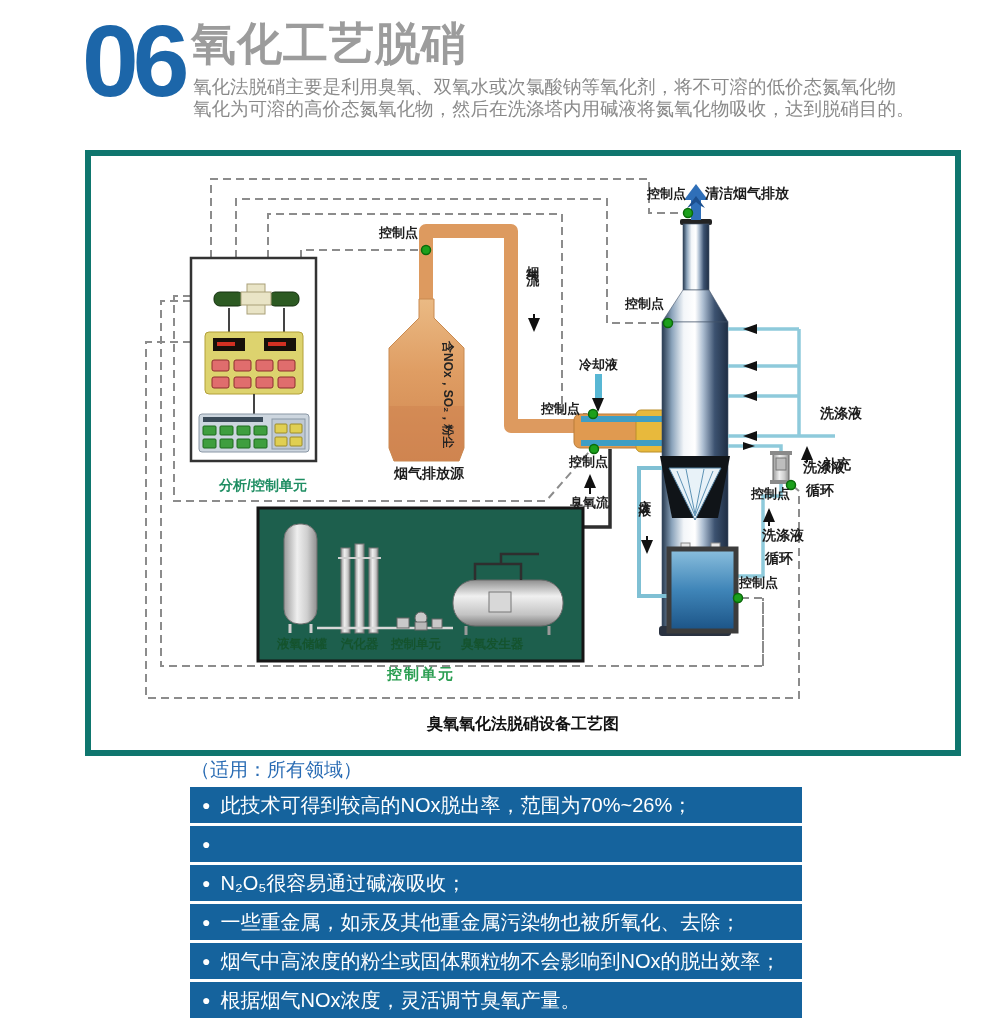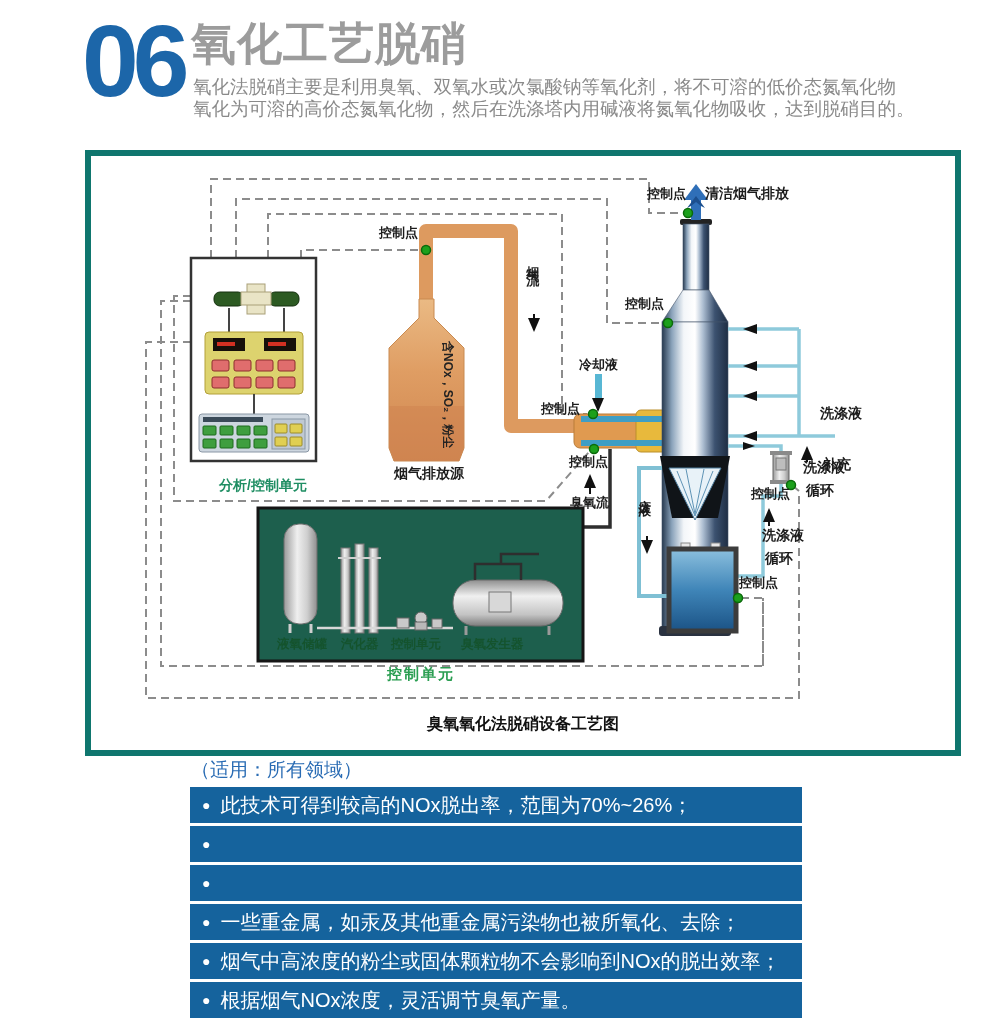--- a/index.html
+++ b/index.html
@@ -295,20 +295,21 @@
   <div class="bars">
     <div class="bar">
         <span class="dot">●</span>
         <span>此技术可得到较高的NOx脱出率，范围为70%~26%；</span>
       </div>
     <div class="bar">
         <span class="dot">●</span>
       </div>
     <div class="bar">
         <span class="dot">●</span>
+        <span>N₂O₅很容易通过碱液吸收；</span>
       </div>
     <div class="bar">
         <span class="dot">●</span>
         <span>一些重金属，如汞及其他重金属污染物也被所氧化、去除；</span>
       </div>
     <div class="bar">
         <span class="dot">●</span>
         <span>烟气中高浓度的粉尘或固体颗粒物不会影响到NOx的脱出效率；</span>
       </div>
     <div class="bar">

